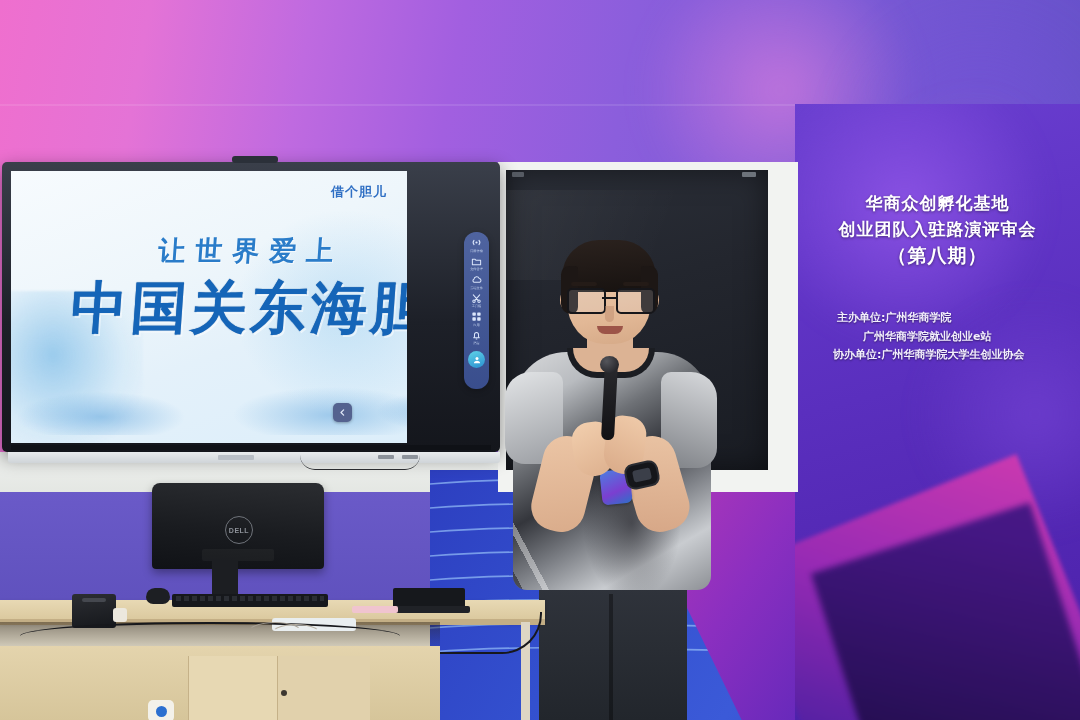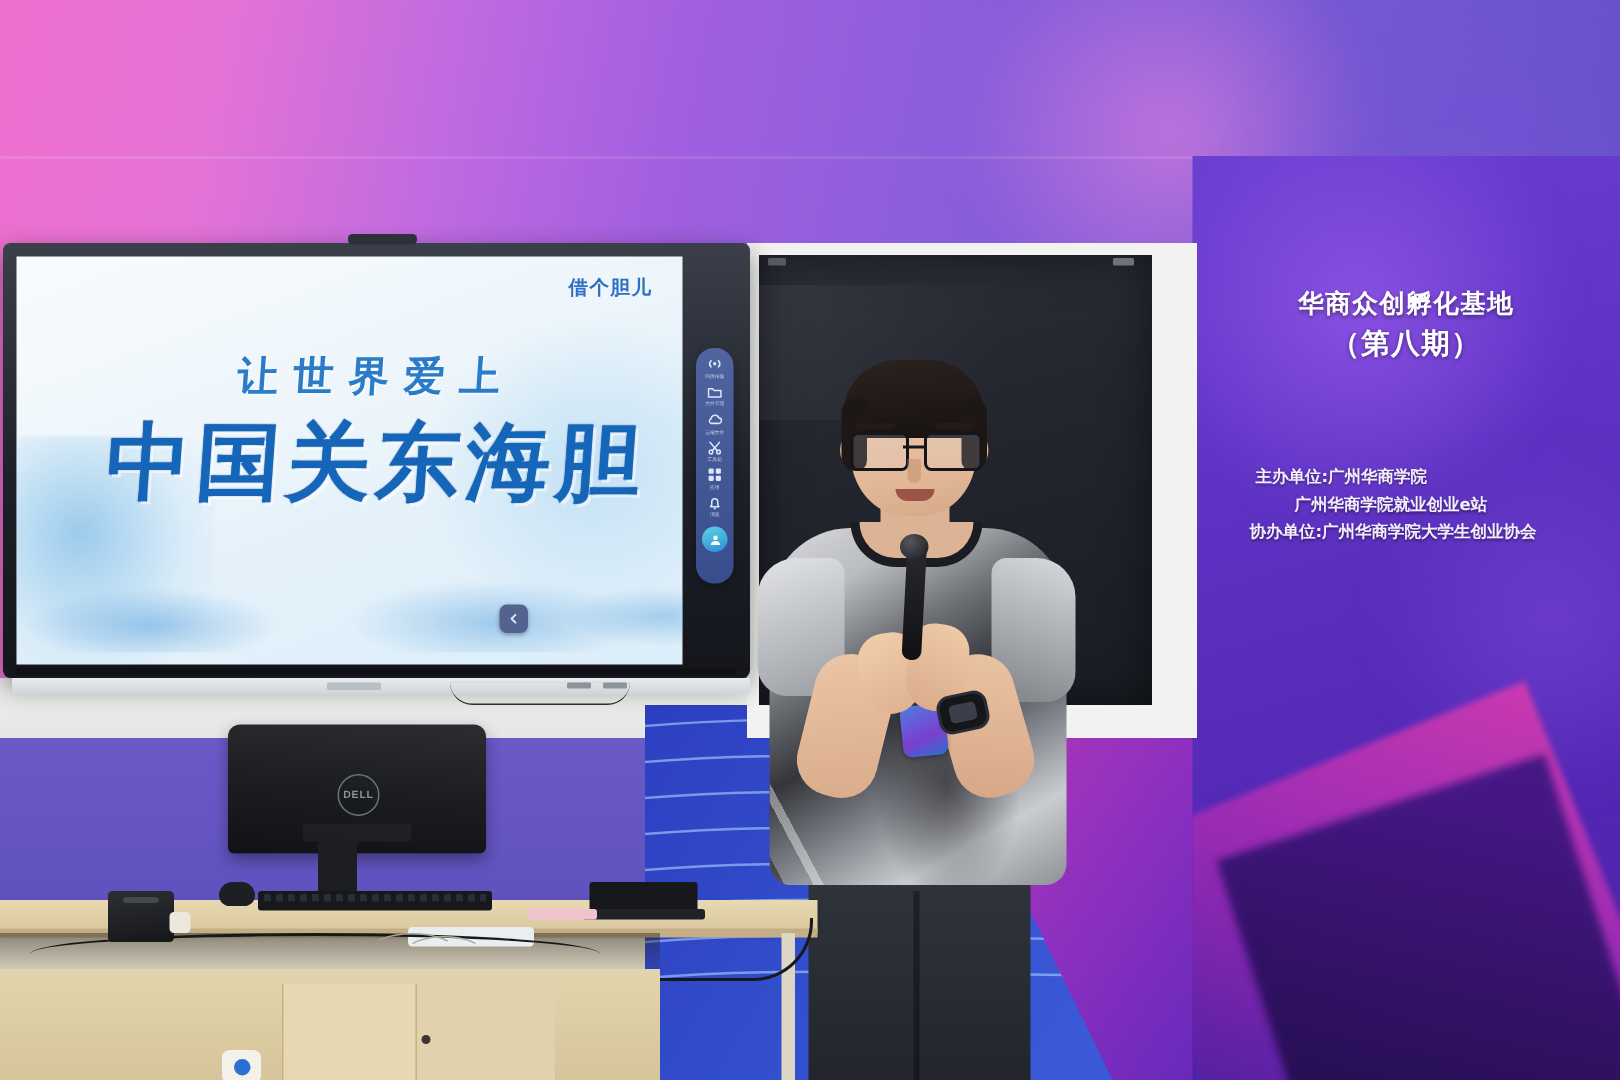--- a/index.html
+++ b/index.html
@@ -126,21 +126,21 @@
     position:absolute;left:2px;top:162px;width:498px;height:290px;
     background:linear-gradient(180deg,#3a3f4a,#1d2028 55%,#14161c);
     border-radius:5px;
     box-shadow:0 6px 18px rgba(0,0,0,.45);
   }
   .board-top-notch{
     position:absolute;left:230px;top:-6px;width:46px;height:7px;border-radius:3px;
     background:#2b3039;
   }
   .board-screen{
-    position:absolute;left:9px;top:9px;width:444px;height:272px;overflow:hidden;
+    position:absolute;left:9px;top:9px;width:396px;height:272px;overflow:hidden;
     background:linear-gradient(160deg,#f7fbfe 0%,#eef6fb 38%,#e4f1fa 62%,#dceefa 100%);
   }
   .slide-wash-l{
     position:absolute;left:-18px;top:120px;width:150px;height:160px;
     background:radial-gradient(ellipse at 40% 40%,rgba(90,170,225,.55),rgba(150,205,240,.18) 55%,rgba(255,255,255,0) 78%);
     filter:blur(1px);
   }
   .slide-wash-r{
     position:absolute;right:-10px;top:40px;width:180px;height:200px;
     background:radial-gradient(ellipse at 60% 50%,rgba(120,190,235,.30),rgba(255,255,255,0) 72%);
@@ -413,20 +413,21 @@
   </div>
 
   <div class="backdrop">
     <div class="bd-glow1"></div>
     <div class="bd-glow2"></div>
     <div class="bd-magenta"></div>
     <div class="bd-dark"></div>
 
     <div class="bd-title">
       <div>华商众创孵化基地</div>
+      <div>创业团队入驻路演评审会</div>
       <div class="t3">（第八期）</div>
     </div>
 
     <div class="bd-orgs">
       <span class="row r1">主办单位:广州华商学院</span>
       <span class="row r5">广州华商学院就业创业e站</span>
       <span class="row r6">协办单位:广州华商学院大学生创业协会</span>
     </div>
 
   </div>

